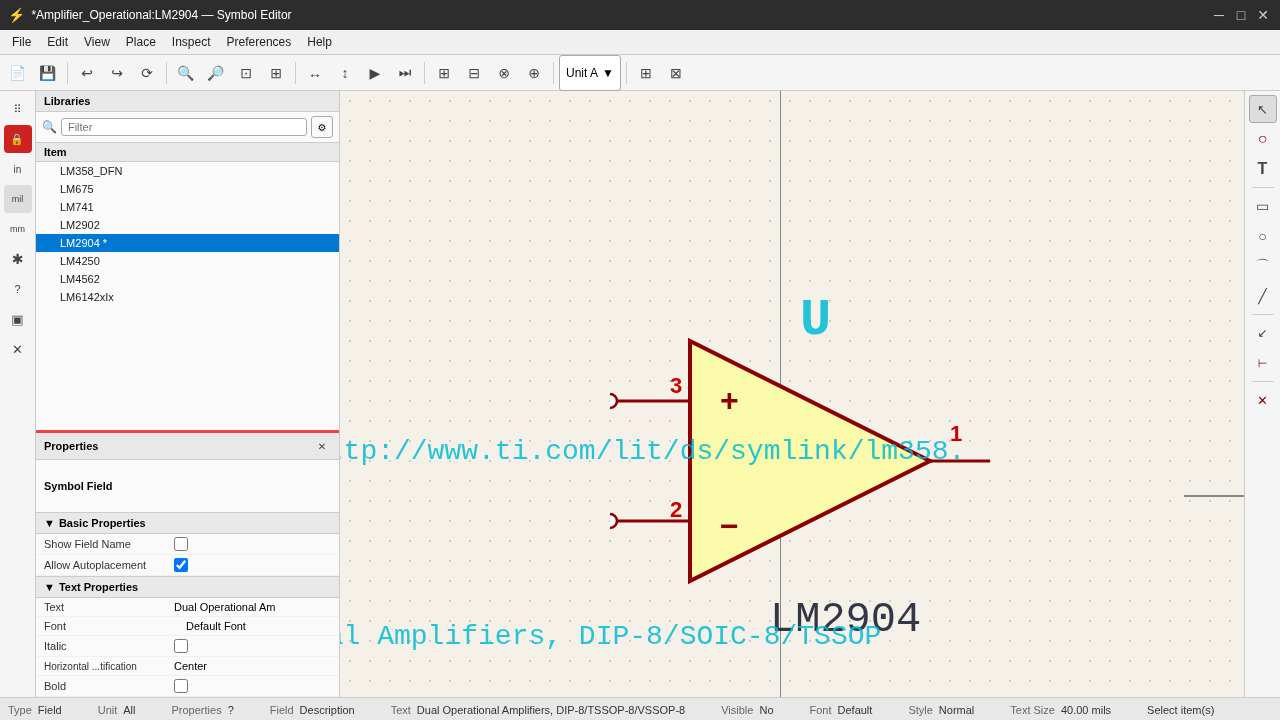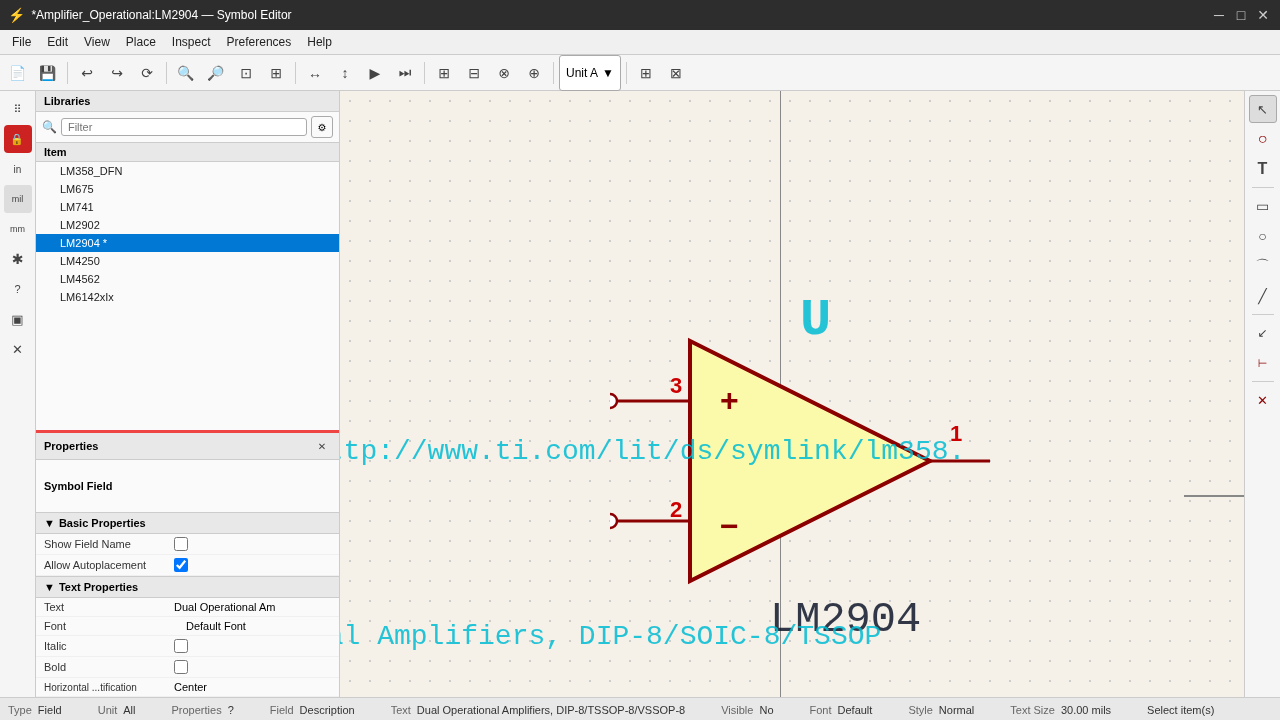--- a/index.html
+++ b/index.html
@@ -223,26 +223,26 @@
       </div>
       <div class="prop-row">
         <span class="prop-name">Font</span>
         <span class="prop-value" style="font-size:11px;margin-left:12px;">Default Font</span>
       </div>
       <div class="prop-row">
         <span class="prop-name">Italic</span>
         <input type="checkbox" class="prop-checkbox" style="">
       </div>
       <div class="prop-row">
+        <span class="prop-name" style="font-size:10px;">Horizontal ...tification</span>
+        <span class="prop-value" style="font-size:11px;">Center</span>
+      </div>
+      <div class="prop-row">
         <span class="prop-name">Bold</span>
         <input type="checkbox" class="prop-checkbox" style="">
-      </div>
-      <div class="prop-row">
-        <span class="prop-name" style="font-size:10px;">Horizontal ...tification</span>
-        <span class="prop-value" style="font-size:11px;">Center</span>
       </div>
     </div>
   </div>
 
   <div class="canvas-area">
     <div class="vguide"></div>
 
     <div class="u-label">U</div>
 
     <div class="opamp-svg">
@@ -323,18 +323,18 @@
   <div class="status-item">
     <span class="status-label">Font</span>
     <span>Default</span>
   </div>
   <div class="status-item">
     <span class="status-label">Style</span>
     <span>Normal</span>
   </div>
   <div class="status-item">
     <span class="status-label">Text Size</span>
-    <span>30.00 mils</span>
+    <span>40.00 mils</span>
   </div>
   <div class="status-item">
     <span>Select item(s)</span>
   </div>
 </div>
 
 </body></html>

